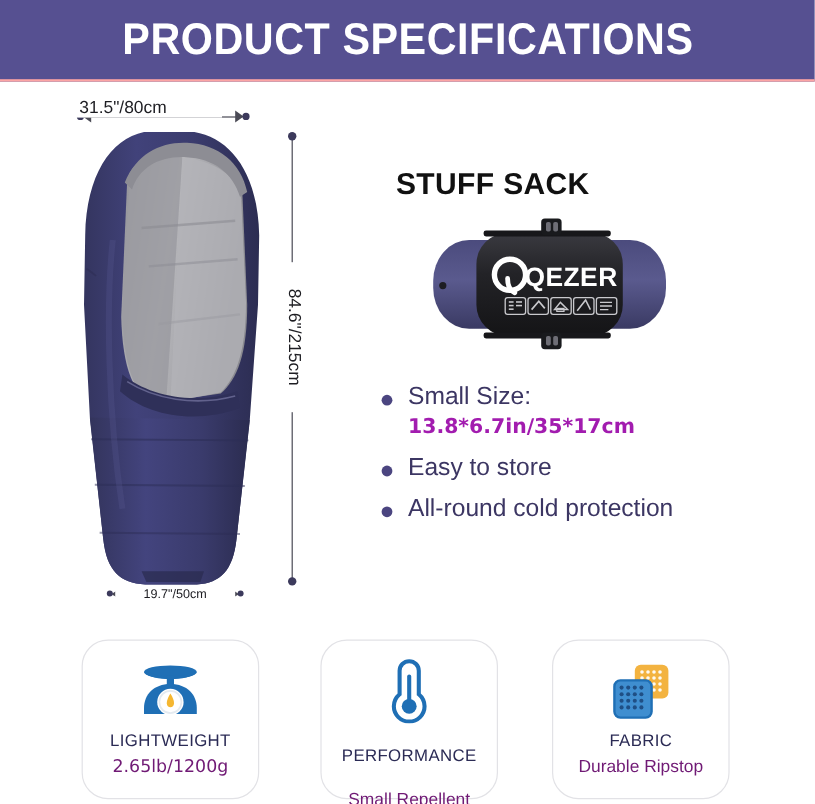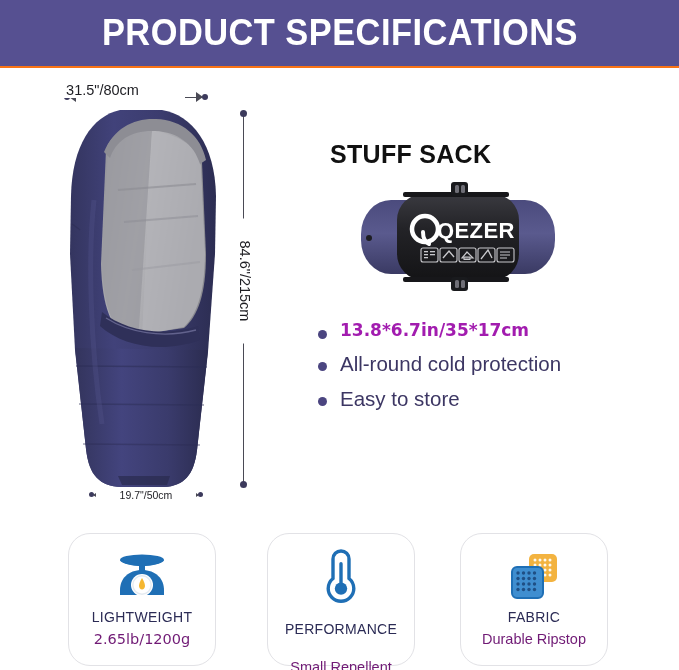--- a/index.html
+++ b/index.html
@@ -15,21 +15,21 @@
     position: relative;
   }
 
   
   #header-banner {
     position: absolute;
     left: 0; top: 0;
     width: 679px;
     height: 68px;
     background: #565091;
-    border-bottom: 2px solid #f97316;
+    border-bottom: 2px solid #fca5a5;
     box-sizing: border-box;
     display: flex;
     align-items: center;
     justify-content: center;
   }
   #header-title {
     color: #ffffff;
     font-size: 37px;
     font-weight: bold;
     letter-spacing: 0.5px;
@@ -425,31 +425,32 @@
       <path d="M145 74 L155 74 M145 77 L155 77 M145 80 L152 80" stroke="#d8d8dc" stroke-width="1.2"></path>
     </g>
 
     <circle cx="14" cy="60" r="3" fill="#1d1d22"></circle>
   </svg>
 
   <div id="bullet-list">
 
     <div class="bullet-row">
       <span class="bullet-dot"></span>
+      <div class="bullet-main">Small Size:</div>
       <div class="bullet-sub">13.8*6.7in/35*17cm</div>
+    </div>
+
+    <div class="bullet-row">
+      <span class="bullet-dot"></span>
+      <div class="bullet-main">Easy to store</div>
     </div>
 
     <div class="bullet-row">
       <span class="bullet-dot"></span>
       <div class="bullet-main">All-round cold protection</div>
-    </div>
-
-    <div class="bullet-row">
-      <span class="bullet-dot"></span>
-      <div class="bullet-main">Easy to store</div>
     </div>
   </div>
 
   <div id="feature-cards">
 
     <div class="feature-card" id="card-lightweight">
       <div class="card-icon">
         <svg width="58" height="58" viewBox="0 0 58 58">
           <ellipse cx="29" cy="13" rx="22" ry="5.5" fill="#1f6fb5"></ellipse>
           <path d="M7 13 C14 21 44 21 51 13 L46 13 C40 18 18 18 12 13 Z" fill="#1f6fb5"></path>

